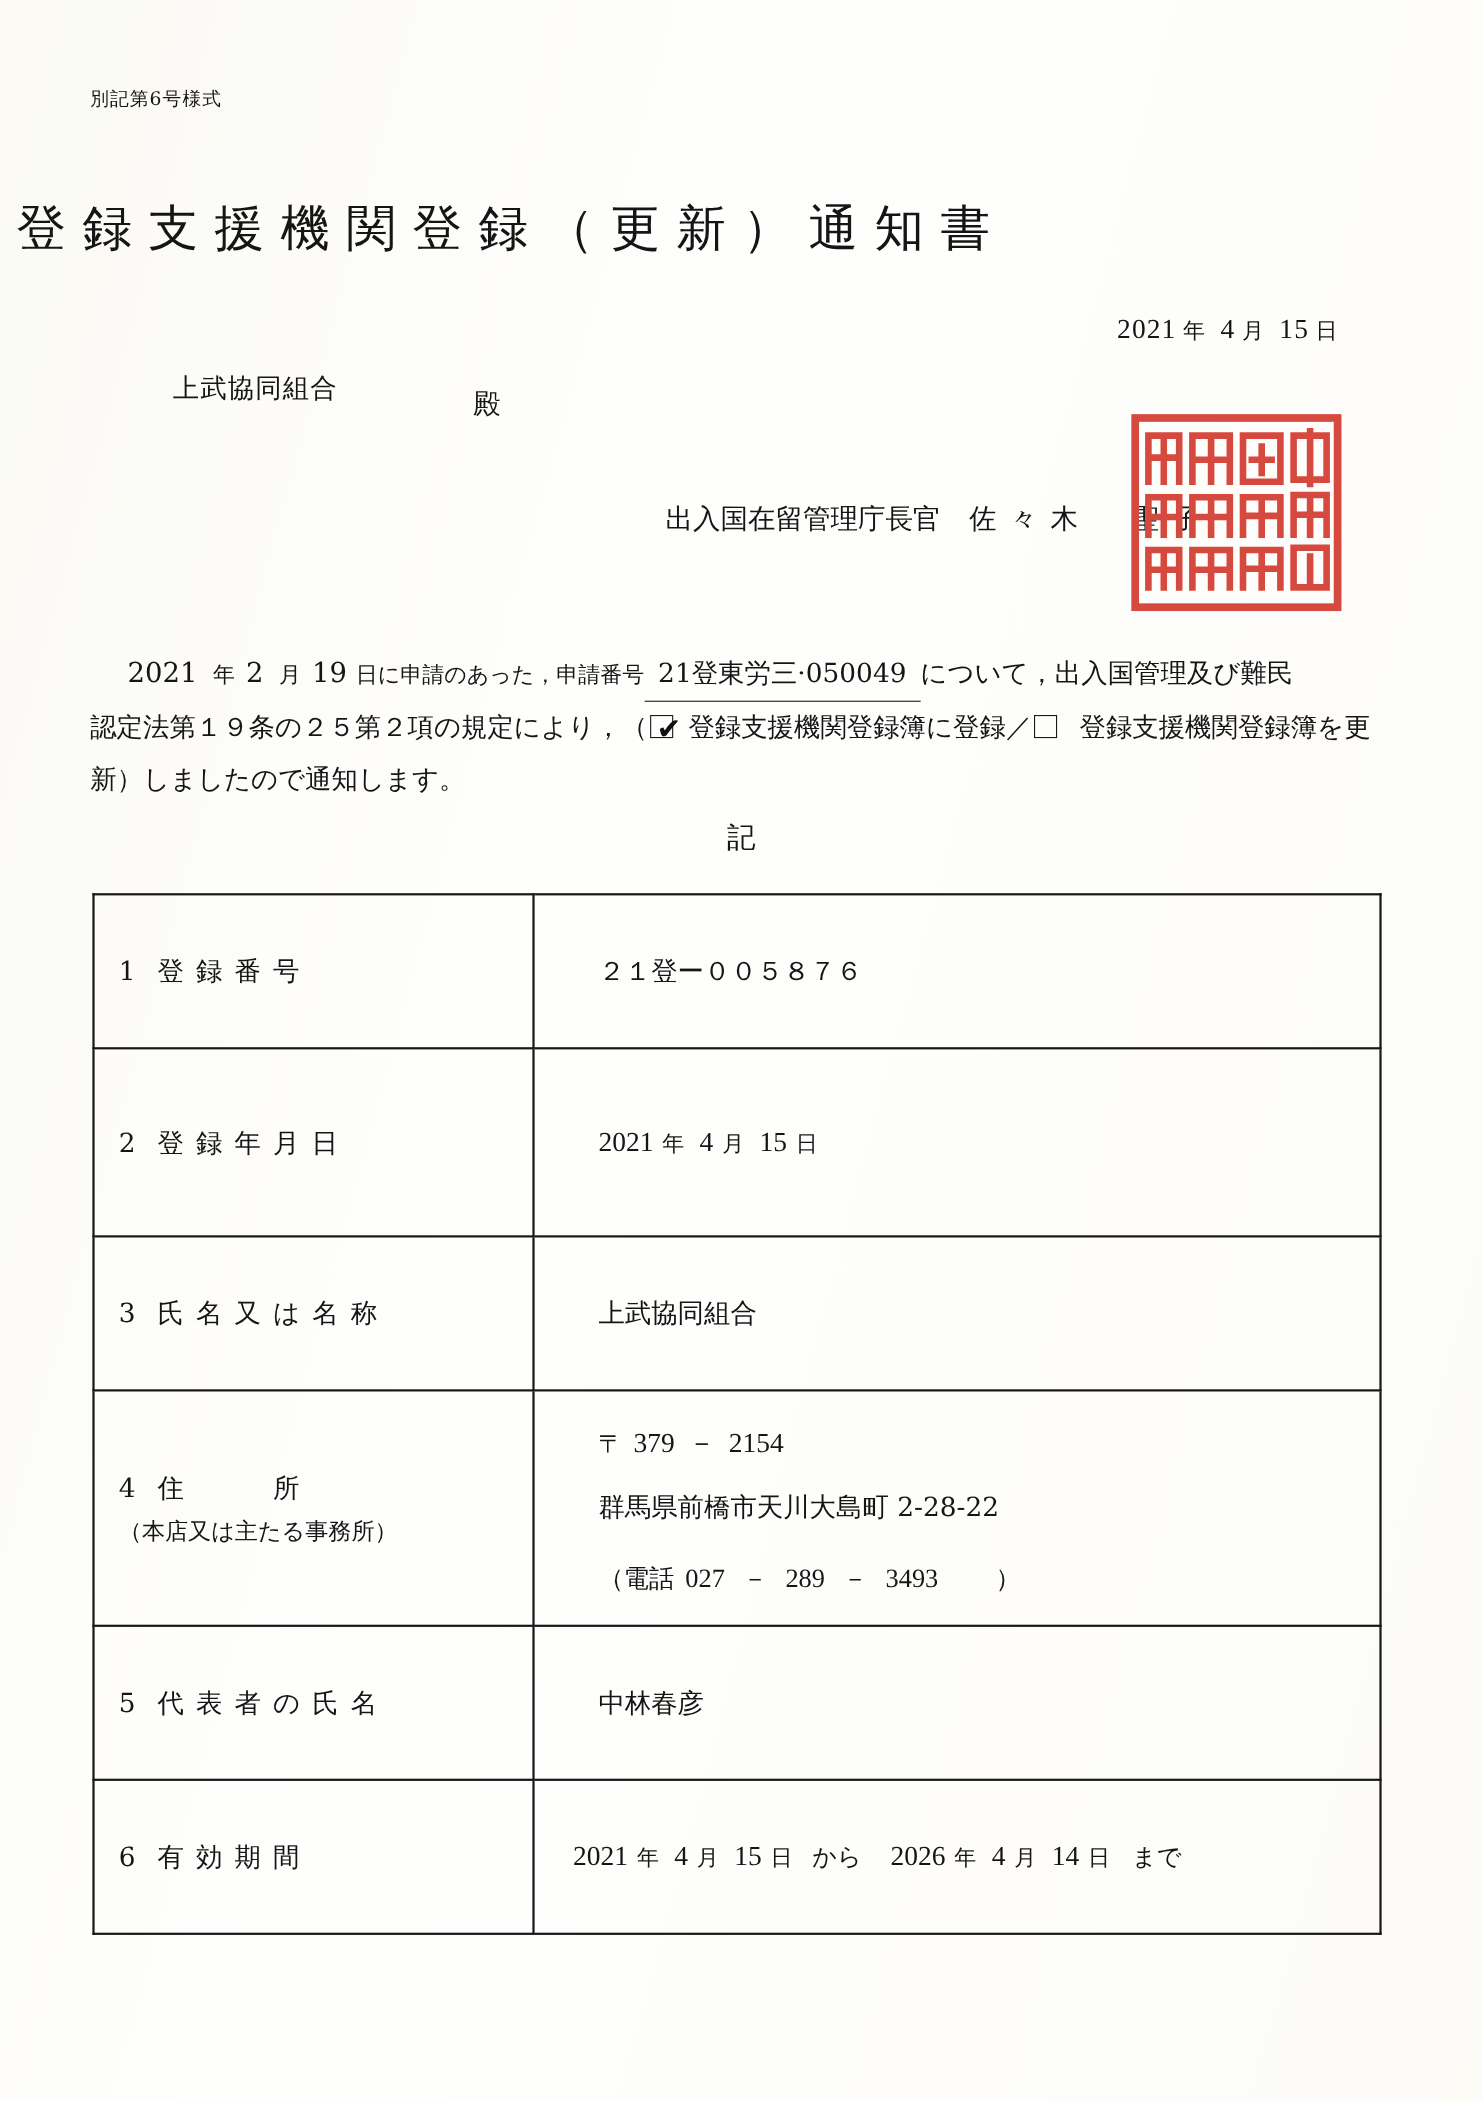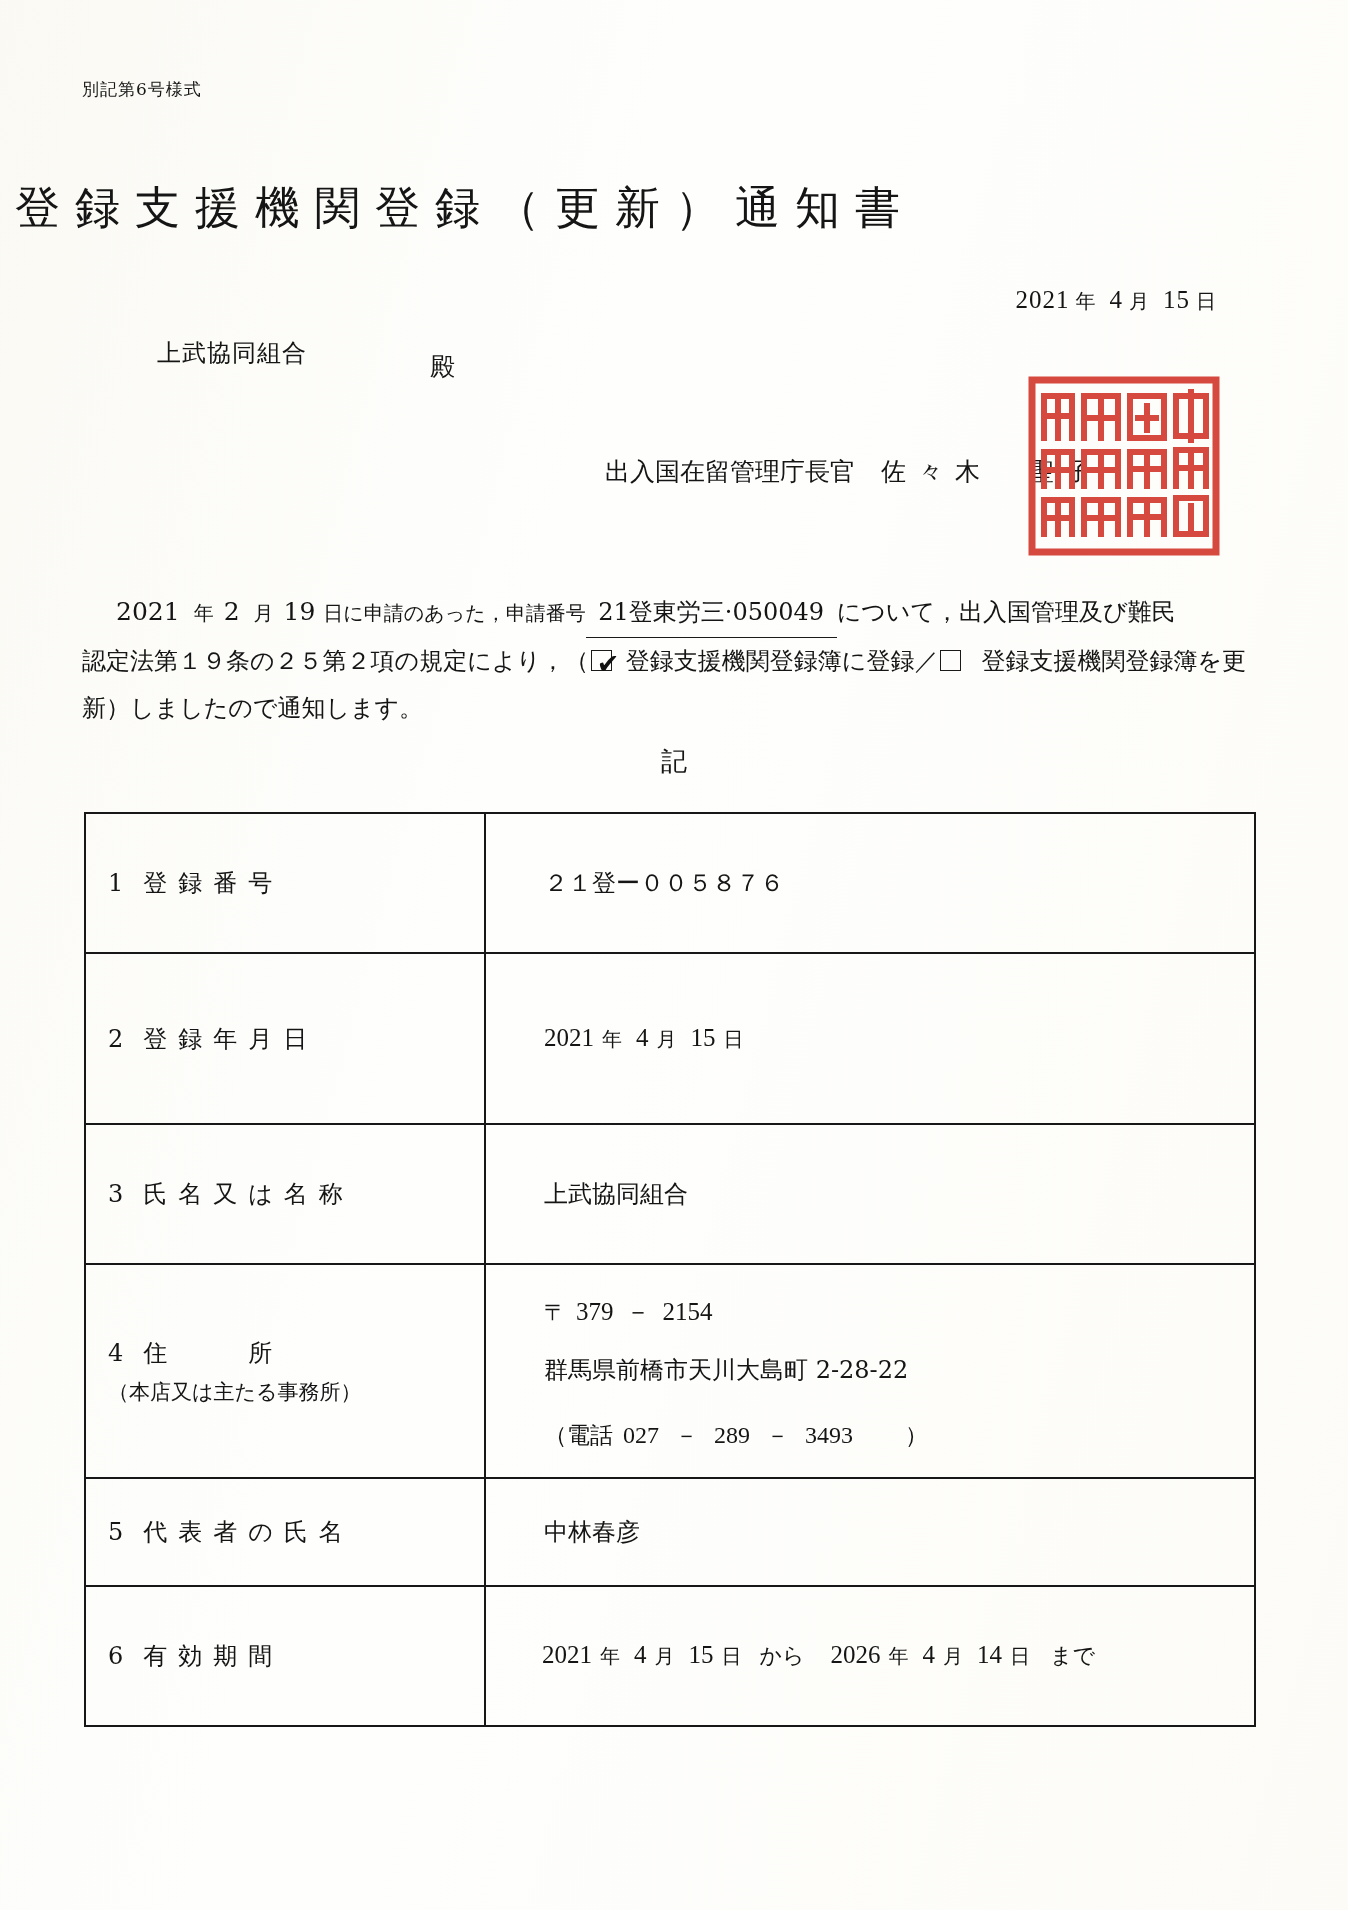--- a/index.html
+++ b/index.html
@@ -301,38 +301,38 @@
               <span class="mark jp">〒</span><span>379</span><span class="dash">－</span><span>2154</span>
             </div>
             <div class="addr-line jp">群馬県前橋市天川大島町 2-28-22</div>
             <div class="tel-line">
               <span class="jp">（電話</span><span class="seg" style="padding-left:10px;">027</span><span class="dash">－</span><span class="seg">289</span><span class="dash">－</span><span class="seg">3493</span><span class="paren-close jp">）</span>
             </div>
           </div>
         </td>
       </tr>
 
-      <tr style="height:108px;">
+      <tr style="height:140px;">
         <td class="label-cell">
           <div class="row-label jp">
             <span class="idx">5</span><span class="spaced">代表者の氏名</span>
           </div>
         </td>
         <td class="value-cell">
           <span class="val jp">中林春彦</span>
         </td>
       </tr>
 
       <tr style="height:140px;">
         <td class="label-cell">
           <div class="row-label jp">
             <span class="idx">6</span><span class="spaced">有効期間</span>
           </div>
         </td>
-        <td class="value-cell" style="padding-left:56px;">
+        <td class="value-cell" style="padding-left:35px;">
           <div class="date-val">
             <span>2021</span><span class="u jp">年</span><span>4</span><span class="u jp">月</span><span>15</span><span class="u-last jp">日</span><span class="jp" style="font-size:22px; padding:0 26px 0 8px;">から</span><span>2026</span><span class="u jp">年</span><span>4</span><span class="u jp">月</span><span>14</span><span class="u-last jp">日</span><span class="jp" style="font-size:22px; padding-left:10px;">まで</span>
           </div>
         </td>
       </tr>
     </tbody>
   </table>
 </div>
 
 </body></html>

